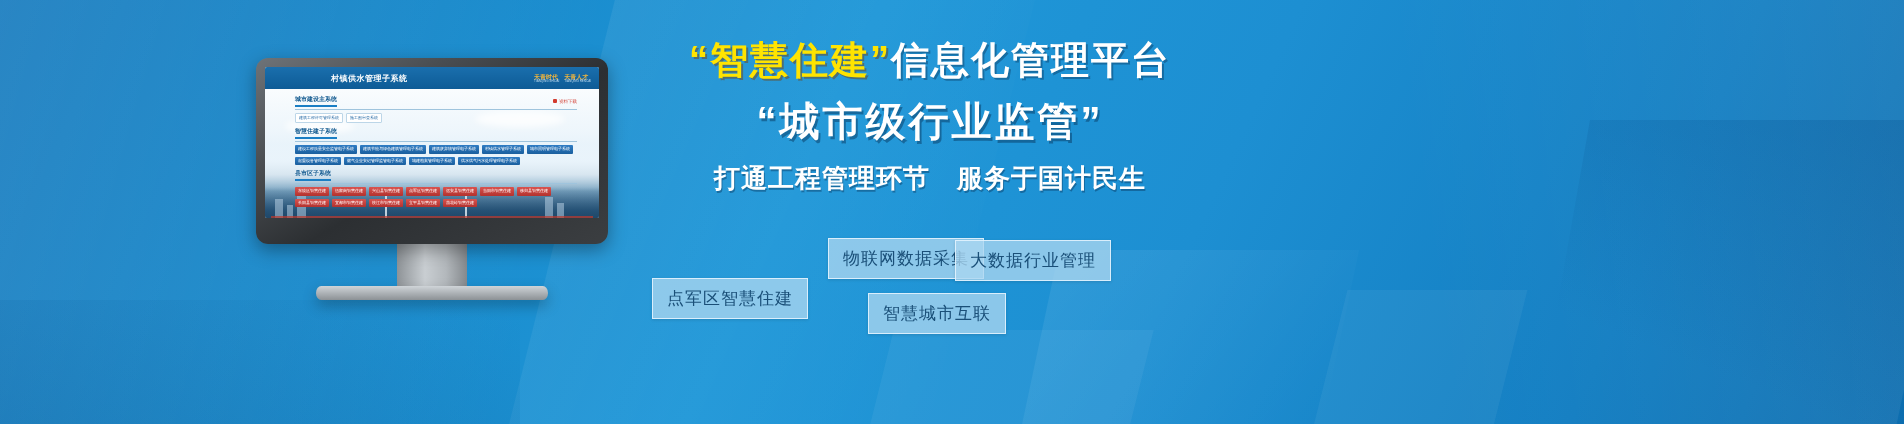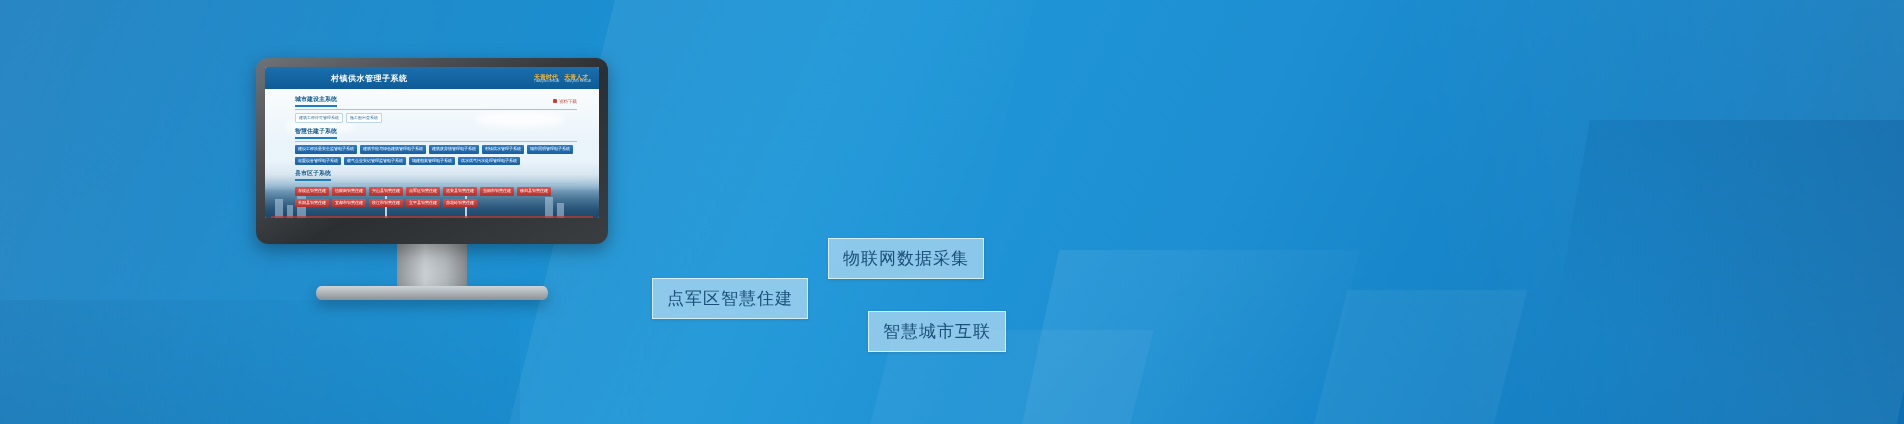--- a/index.html
+++ b/index.html
@@ -139,21 +139,21 @@
   .pill {
     position:absolute; color:#1a4f78; font-size:17px; letter-spacing:1px;
     padding:8px 14px; white-space:nowrap;
     background:rgba(170,214,240,.78);
     border:1px solid rgba(230,245,255,.85);
     box-shadow:0 1px 3px rgba(0,0,0,.12);
   }
   #pill-iot   { left:828px;  top:238px; }
   #pill-bigdata { left:955px; top:240px; }
   #pill-allbiz  { left:652px; top:278px; }
-  #pill-smartcity { left:868px; top:311px; }
+  #pill-smartcity { left:868px; top:293px; }
 </style>
 </head>
 <body>
 
 <div id="banner">
 
   <div class="facet f1"></div>
   <div class="facet f2"></div>
   <div class="facet f3"></div>
   <div class="facet f4"></div>
@@ -252,18 +252,26 @@
           </div>
         </div>
 
         <div class="imac-chin">
           <span style="font-size:13px;"></span>
         </div>
       </div>
     </div>
   </div>
 
+  <div id="headline">
+    <div class="h-line1">
+      <span class="hl">“智慧住建”</span><span class="wt">信息化管理平台</span>
+    </div>
+    <div class="h-line2">“城市级行业监管”</div>
+    <div class="h-line3">打通工程管理环节　服务于国计民生</div>
+  </div>
 
   <div class="pill" id="pill-iot">物联网数据采集</div>
+  <div class="pill" id="pill-bigdata">大数据行业管理</div>
   <div class="pill" id="pill-allbiz">点军区智慧住建</div>
   <div class="pill" id="pill-smartcity">智慧城市互联</div>
 
 </div>
 
 </body></html>

